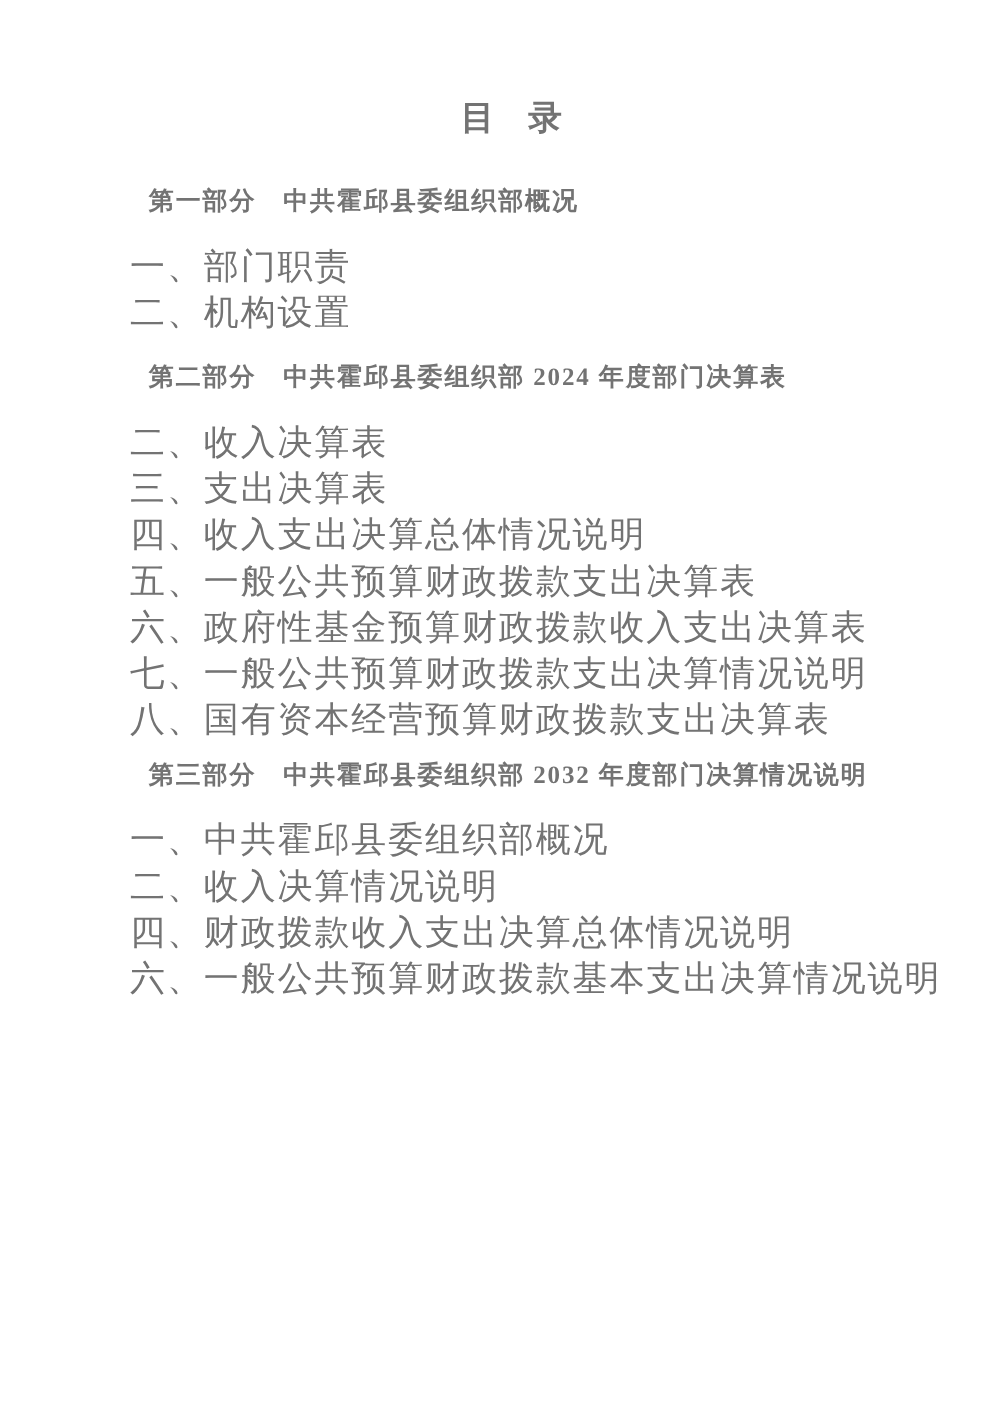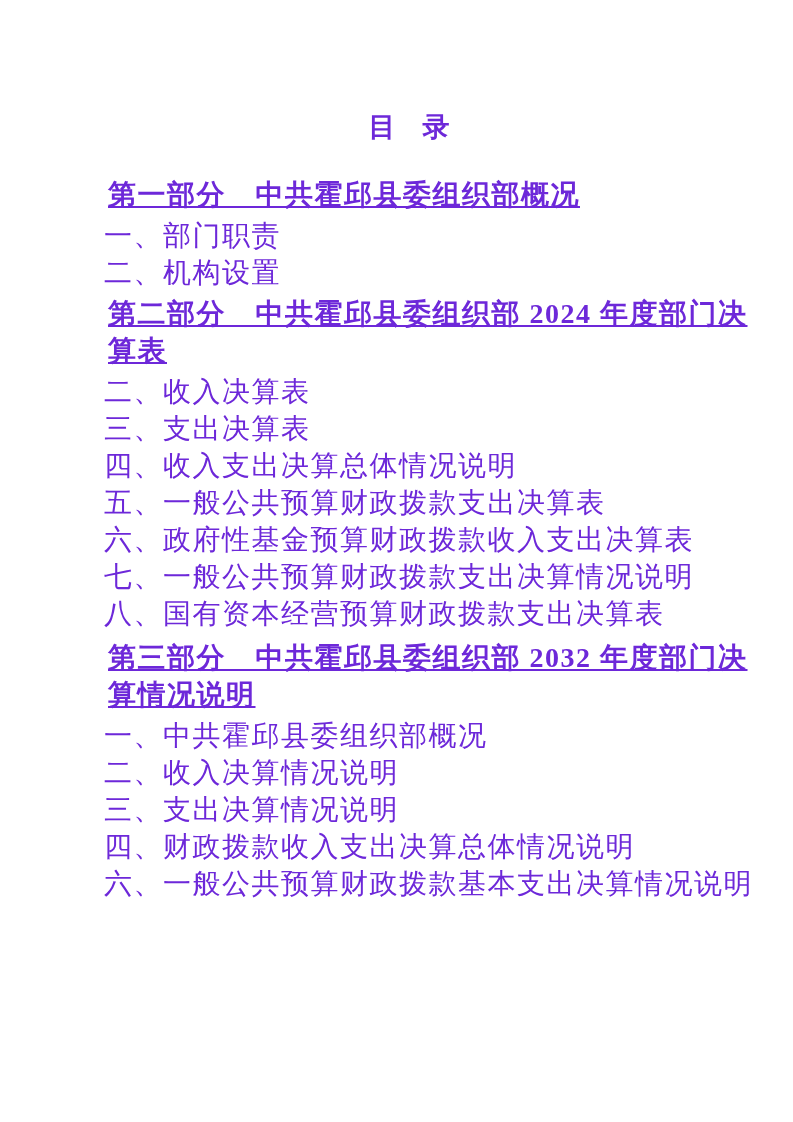--- a/index.html
+++ b/index.html
@@ -5,48 +5,47 @@
   html, body {
     margin: 0;
     padding: 0;
     background: #ffffff;
   }
   .page {
     position: relative;
     width: 793px;
     height: 1122px;
     background: #ffffff;
-    color: #6d28d9;
+    color: #737373;
     font-family: "Liberation Serif", "DejaVu Serif", serif;
     box-sizing: border-box;
-    padding: 109px 39px 0 104px;
+    padding: 76px 39px 0 104px;
     overflow: hidden;
   }
   .content {
     width: 650px;
   }
   .doc-title {
     width: 610px;
     text-align: center;
     font-size: 27px;
     font-weight: bold;
     line-height: 37px;
     margin: 0 0 30px 0;
     white-space: nowrap;
   }
   .section {
     margin: 0;
   }
   .section-heading {
-    font-size: 28px;
+    font-size: 20px;
     font-weight: bold;
     letter-spacing: 1.5px;
     line-height: 37px;
-    margin: 4px;
-    text-decoration: underline;
+    margin: 15px;
   }
   .toc-item {
     font-size: 28px;
     font-weight: normal;
     letter-spacing: 1.5px;
     line-height: 37px;
     margin: 0;
     white-space: nowrap;
   }
   .section-3 .section-heading {
@@ -75,19 +74,18 @@
       <div class="toc-item">五、一般公共预算财政拨款支出决算表</div>
       <div class="toc-item">六、政府性基金预算财政拨款收入支出决算表</div>
       <div class="toc-item">七、一般公共预算财政拨款支出决算情况说明</div>
       <div class="toc-item">八、国有资本经营预算财政拨款支出决算表</div>
     </div>
 
     <div class="section section-3">
       <div class="section-heading">第三部分　中共霍邱县委组织部 2032 年度部门决算情况说明</div>
       <div class="toc-item">一、中共霍邱县委组织部概况</div>
       <div class="toc-item">二、收入决算情况说明</div>
-      <div class="toc-item">三、支出决算情况说明</div>
       <div class="toc-item">四、财政拨款收入支出决算总体情况说明</div>
       <div class="toc-item">六、一般公共预算财政拨款基本支出决算情况说明</div>
     </div>
 
   </div>
 </div>
 
 </body></html>

